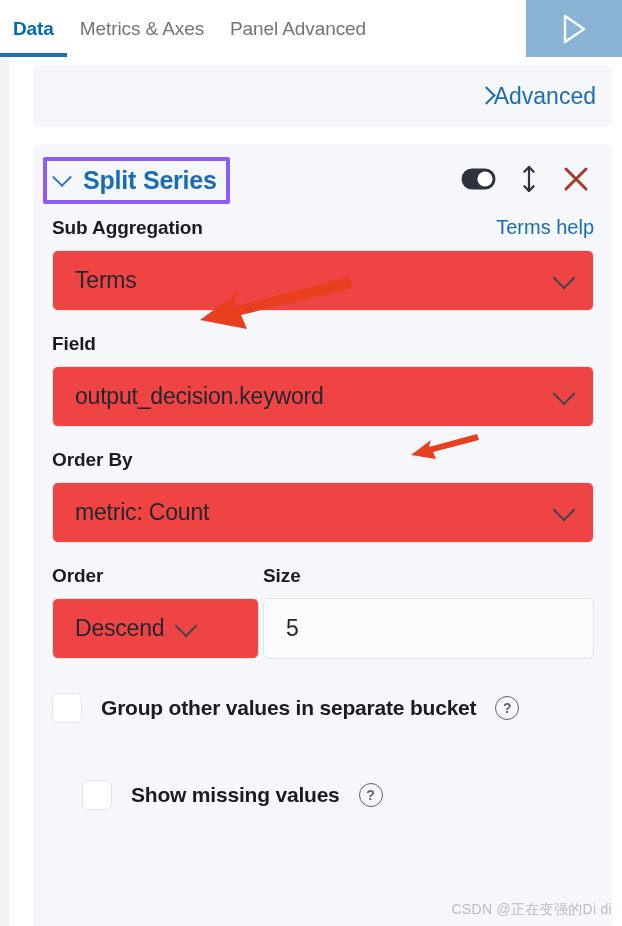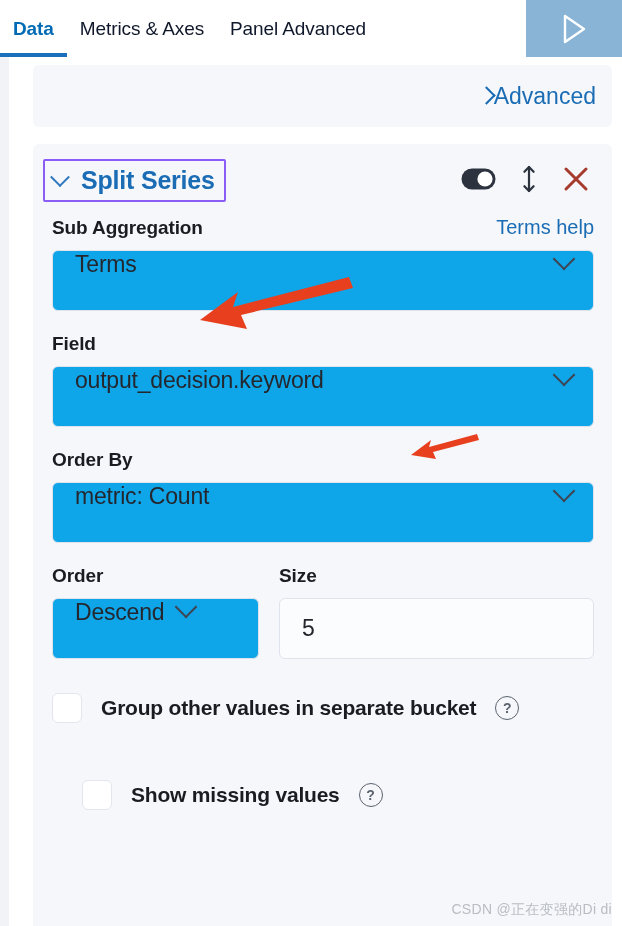--- a/index.html
+++ b/index.html
@@ -38,21 +38,21 @@
     align-items: center;
     height: 57px;
   }
   .tab {
     position: relative;
     height: 57px;
     display: flex;
     align-items: center;
     padding: 0 13px;
     font-size: 19px;
-    color: #0f172a;
+    color: #737373;
     letter-spacing: -0.1px;
     cursor: pointer;
     user-select: none;
     background: transparent;
     border: none;
     font-family: "Liberation Sans", sans-serif;
   }
   .tab.active {
     color: #006bb4;
     font-weight: bold;
@@ -172,21 +172,21 @@
     height: 72px;
     display: flex;
     align-items: center;
     padding: 0 18px 0 10px;
   }
   .agg-title-btn {
     display: flex;
     align-items: center;
     gap: 14px;
     padding: 7px 9px 7px 8px;
-    border: 2px solid #8b5cf6;
+    border: 4px solid #8b5cf6;
     border-radius: 2px;
     background: transparent;
     cursor: pointer;
     user-select: none;
   }
   .agg-title-text {
     font-size: 25px;
     color: #1a6cb5;
     font-weight: 600;
     letter-spacing: -0.2px;
@@ -237,24 +237,25 @@
   .help-link {
     font-size: 20px;
     color: #1a6cb5;
     cursor: pointer;
     user-select: none;
   }
 
   .select-box {
     position: relative;
     height: 61px;
-    background: #0ea5e9;
+    background: #ef4444;
     border: 1.5px solid #dfe3ec;
     border-radius: 6px;
     display: flex;
+    align-items: center;
     padding: 0 17px 0 22px;
     box-sizing: border-box;
     cursor: pointer;
     font-size: 23px;
     color: #24272e;
   }
   .select-box .val { flex: 1; letter-spacing: -0.2px; }
   .chev-down-gray {
     display: inline-block;
     width: 14px;
@@ -265,21 +266,21 @@
     margin-bottom: 6px;
     margin-right: 4px;
     flex: none;
   }
 
   .field-group { margin-bottom: 22px; }
 
   
   .split-row {
     display: flex;
-    gap: 20px;
+    gap: 4px;
   }
   .split-col-order { width: 207px; flex: none; }
   .split-col-size  { flex: 1; }
   .select-box.compact {
     padding: 0 12px 0 22px;
   }
   .select-box.compact .val { flex: 0 0 auto; }
   .select-box.compact .chev-down-gray { margin-left: 14px; }
 
   .input-box {

